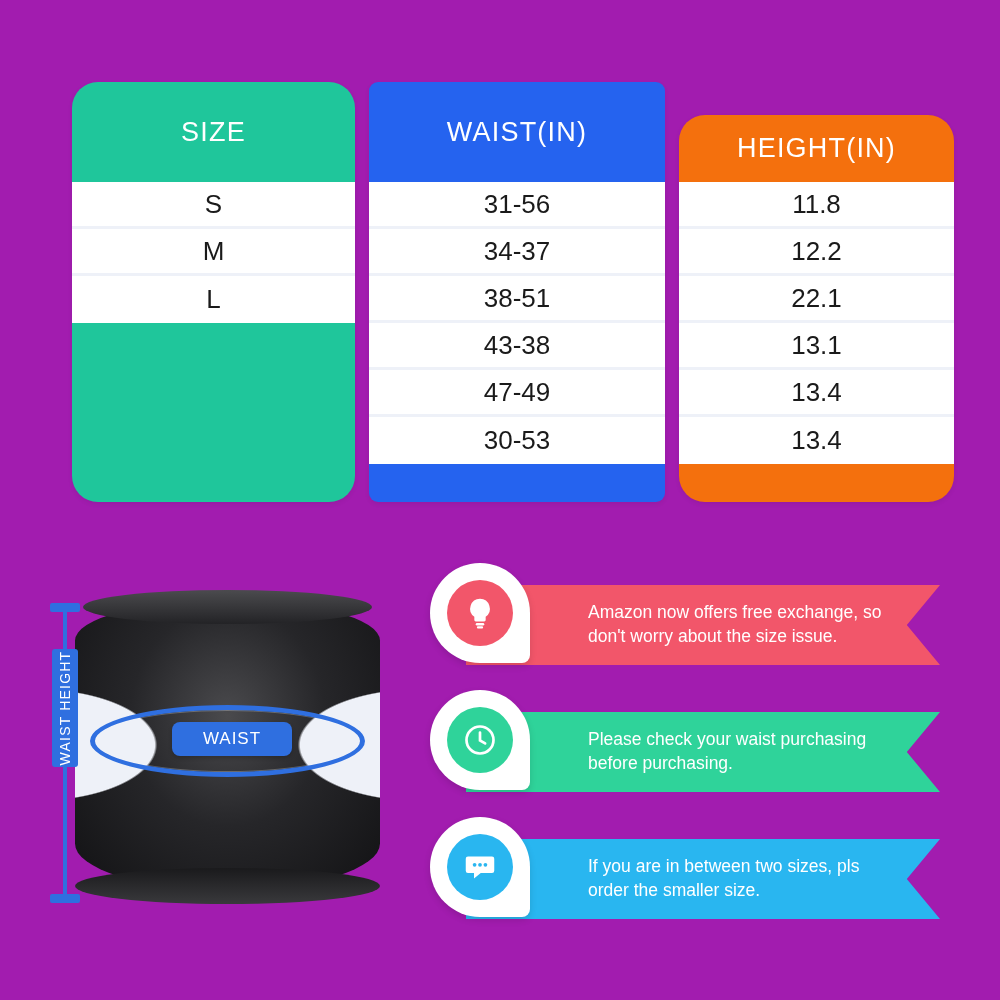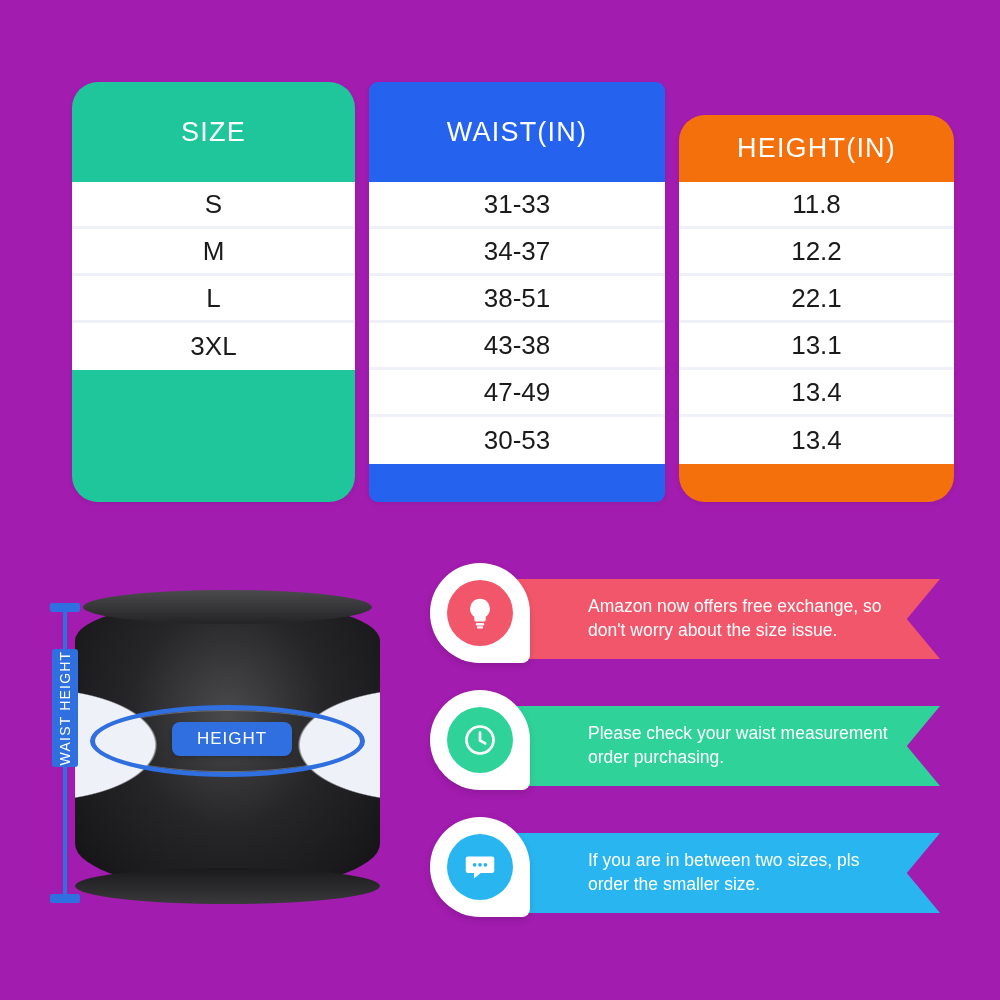--- a/index.html
+++ b/index.html
@@ -169,21 +169,21 @@
     left: 0;
     width: 512px;
     height: 98px;
   }
   .note:nth-child(1) { top: 8px; }
   .note:nth-child(2) { top: 135px; }
   .note:nth-child(3) { top: 262px; }
 
   .ribbon {
     position: absolute;
-    left: 36px; top: 16px;
+    left: 36px; top: 22px;
     width: 474px; height: 80px;
     clip-path: polygon(0% 0%, 100% 0%, 93% 50%, 100% 100%, 0% 100%);
     display: flex;
     align-items: center;
     box-shadow: 0 3px 6px rgba(0,0,0,0.10);
   }
   .ribbon.red   { background: #f2566a; }
   .ribbon.green { background: #2fd39a; }
   .ribbon.blue  { background: #29b6f0; }
 
@@ -224,28 +224,27 @@
 <div class="page">
 
   <div class="size-table">
 
     <div class="col size">
       <div class="col-head">SIZE</div>
       <div class="col-body">
         <div class="cell">S</div>
         <div class="cell">M</div>
         <div class="cell">L</div>
-        <div class="cell">3XL</div>
       </div>
     </div>
 
     <div class="col waist">
       <div class="col-head">WAIST(IN)</div>
       <div class="col-body">
-        <div class="cell">31-33</div>
+        <div class="cell">31-56</div>
         <div class="cell">34-37</div>
         <div class="cell">38-51</div>
         <div class="cell">43-38</div>
         <div class="cell">47-49</div>
         <div class="cell">30-53</div>
       </div>
     </div>
 
     <div class="col height">
       <div class="col-head">HEIGHT(IN)</div>
@@ -264,21 +263,21 @@
   <div class="product">
 
     <div class="belt">
       <div class="belt-body"></div>
       <div class="belt-topring"></div>
       <div class="belt-botring"></div>
       <div class="belt-waistcurve"></div>
     </div>
 
     <div class="waist-ellipse"></div>
-    <div class="waist-pill">HEIGHT</div>
+    <div class="waist-pill">WAIST</div>
 
     <div class="height-gauge">
       <div class="gauge-cap top"></div>
       <div class="gauge-line"></div>
       <div class="gauge-cap bottom"></div>
       <div class="gauge-label">WAIST HEIGHT</div>
     </div>
 
   </div>
 
@@ -294,21 +293,21 @@
             <path d="M12 2a7 7 0 0 0-4 12.7V17a1 1 0 0 0 1 1h6a1 1 0 0 0 1-1v-2.3A7 7 0 0 0 12 2z"></path>
             <rect x="9" y="19" width="6" height="1.8" rx="0.9"></rect>
             <rect x="9.8" y="21.4" width="4.4" height="1.6" rx="0.8"></rect>
           </svg>
         </div>
       </div>
     </div>
 
     <div class="note">
       <div class="ribbon green">
-        <div class="note-text">Please check your waist measurement order purchasing.</div>
+        <div class="note-text">Please check your waist purchasing before purchasing.</div>
       </div>
       <div class="badge">
         <div class="badge-inner green">
           <svg width="36" height="36" viewBox="0 0 24 24" fill="none" stroke="#ffffff" stroke-width="1.8" aria-hidden="true">
             <circle cx="12" cy="12" r="9"></circle>
             <path d="M12 7v5.3l3.4 2" stroke-linecap="round"></path>
           </svg>
         </div>
       </div>
     </div>

